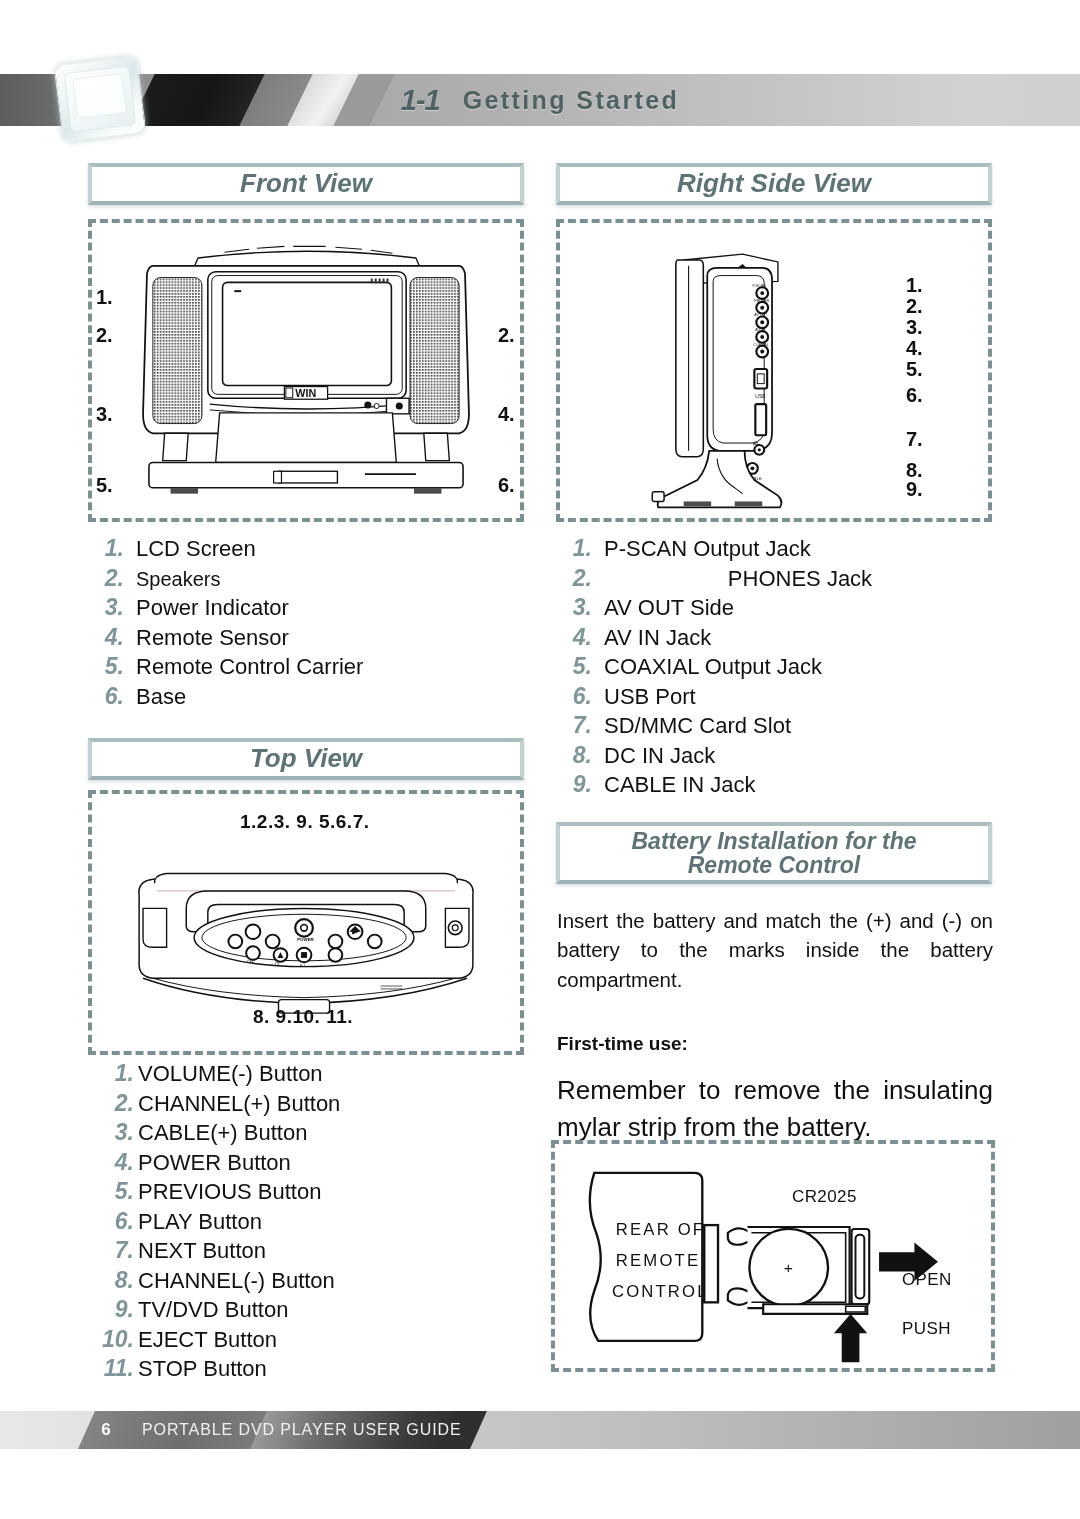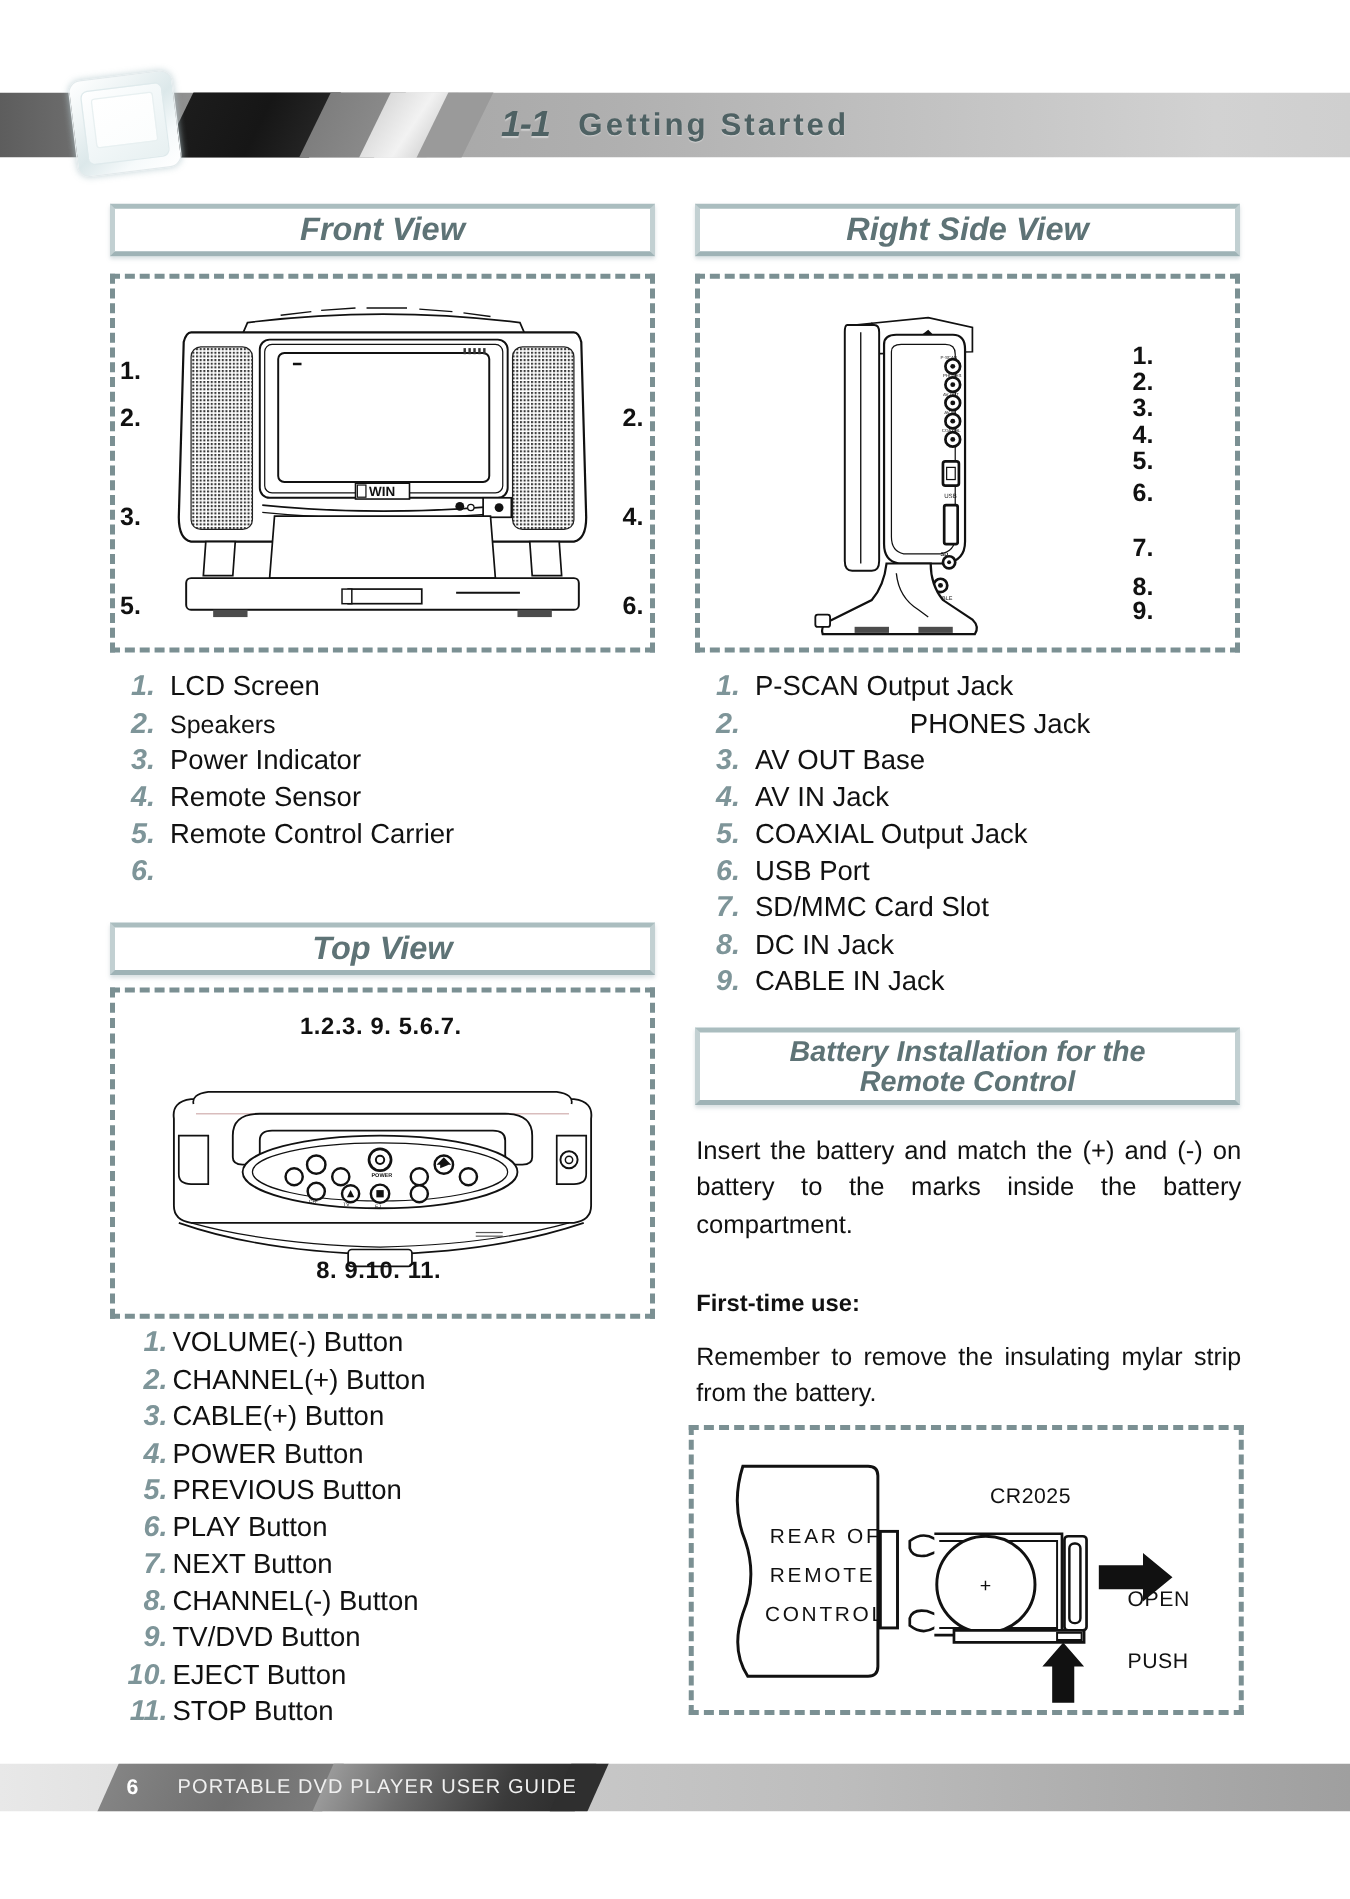--- a/index.html
+++ b/index.html
@@ -197,20 +197,21 @@
     <div class="nrow" style="height: 29.5px;">
       <div class="nnum" style="font-size: 23px; width: 36px; margin-right: 12px;">4.</div>
       <div class="nlab" style="font-size: 22px;">Remote Sensor</div>
     </div>
     <div class="nrow" style="height: 29.5px;">
       <div class="nnum" style="font-size: 23px; width: 36px; margin-right: 12px;">5.</div>
       <div class="nlab" style="font-size: 22px;">Remote Control Carrier</div>
     </div>
     <div class="nrow" style="height: 29.5px;">
       <div class="nnum" style="font-size: 23px; width: 36px; margin-right: 12px;">6.</div>
+      <div class="nlab" style="font-size: 22px;">Base</div>
     </div>
   </div>
 
 <div class="sec-head" style="left:556px;top:163px;width:436px;height:42px;">
   <span style="font-size:26px;">Right Side View</span>
 </div>
 
 <div class="dash-box" style="left:556px;top:219px;width:436px;height:303px;">
   <svg width="100%" height="100%" viewBox="0 0 436 303" preserveAspectRatio="none">
     <defs>
@@ -303,21 +304,21 @@
     <div class="nrow" style="height: 29.5px;">
       <div class="nnum" style="font-size: 23px; width: 36px; margin-right: 12px;">1.</div>
       <div class="nlab" style="font-size: 22px;">P-SCAN Output Jack</div>
     </div>
     <div class="nrow" style="height: 29.5px;">
       <div class="nnum" style="font-size: 23px; width: 36px; margin-right: 12px;">2.</div>
       <div class="nlab" style="font-size: 22px; text-align: center;">PHONES Jack</div>
     </div>
     <div class="nrow" style="height: 29.5px;">
       <div class="nnum" style="font-size: 23px; width: 36px; margin-right: 12px;">3.</div>
-      <div class="nlab" style="font-size: 22px;">AV OUT Base</div>
+      <div class="nlab" style="font-size: 22px;">AV OUT Side</div>
     </div>
     <div class="nrow" style="height: 29.5px;">
       <div class="nnum" style="font-size: 23px; width: 36px; margin-right: 12px;">4.</div>
       <div class="nlab" style="font-size: 22px;">AV IN Jack</div>
     </div>
     <div class="nrow" style="height: 29.5px;">
       <div class="nnum" style="font-size: 23px; width: 36px; margin-right: 12px;">5.</div>
       <div class="nlab" style="font-size: 22px;">COAXIAL Output Jack</div>
     </div>
     <div class="nrow" style="height: 29.5px;">
@@ -467,21 +468,21 @@
     </div>
   </div>
 
 <div class="sec-head" style="left:556px;top:822px;width:436px;height:62px;flex-direction:column;">
   <span style="font-size:23px;">Battery Installation for the</span>
   <span style="font-size:23px;">Remote Control</span>
 </div>
 
 <div class="para" style="left:557px;top:906px;width:436px;font-size:20.5px;line-height:1.43;">Insert the battery and match the (+) and (-) on battery to the marks inside the battery compartment.</div>
 <div class="bold-lead" style="left:557px;top:1033px;font-size:19px;">First-time use:</div>
-<div class="para" style="left:557px;top:1072px;width:436px;font-size:20px;line-height:1.43;">Remember to remove the insulating mylar strip from the battery.</div>
+<div class="para" style="left:557px;top:1072px;width:436px;font-size:26px;line-height:1.43;">Remember to remove the insulating mylar strip from the battery.</div>
 
 <div class="dash-box" style="left:551px;top:1140px;width:444px;height:232px;">
   <svg width="100%" height="100%" viewBox="0 0 444 232" preserveAspectRatio="none">
 
     <path d="M40 30 Q30 62 42 92 Q52 122 40 152 Q30 182 44 204 L142 204 Q150 204 150 196 L150 38 Q150 30 142 30 Z" fill="#fff" stroke="#111" stroke-width="2.4"></path>
     <text x="62" y="94" font-family="Liberation Sans, sans-serif" font-size="17" letter-spacing="2.2" fill="#111">REAR OF</text>
     <text x="62" y="126" font-family="Liberation Sans, sans-serif" font-size="17" letter-spacing="2.2" fill="#111">REMOTE</text>
     <text x="58" y="158" font-family="Liberation Sans, sans-serif" font-size="17" letter-spacing="2.2" fill="#111">CONTROL</text>
 
     <rect x="152" y="84" width="14" height="80" fill="#fff" stroke="#111" stroke-width="2.4"></rect>

